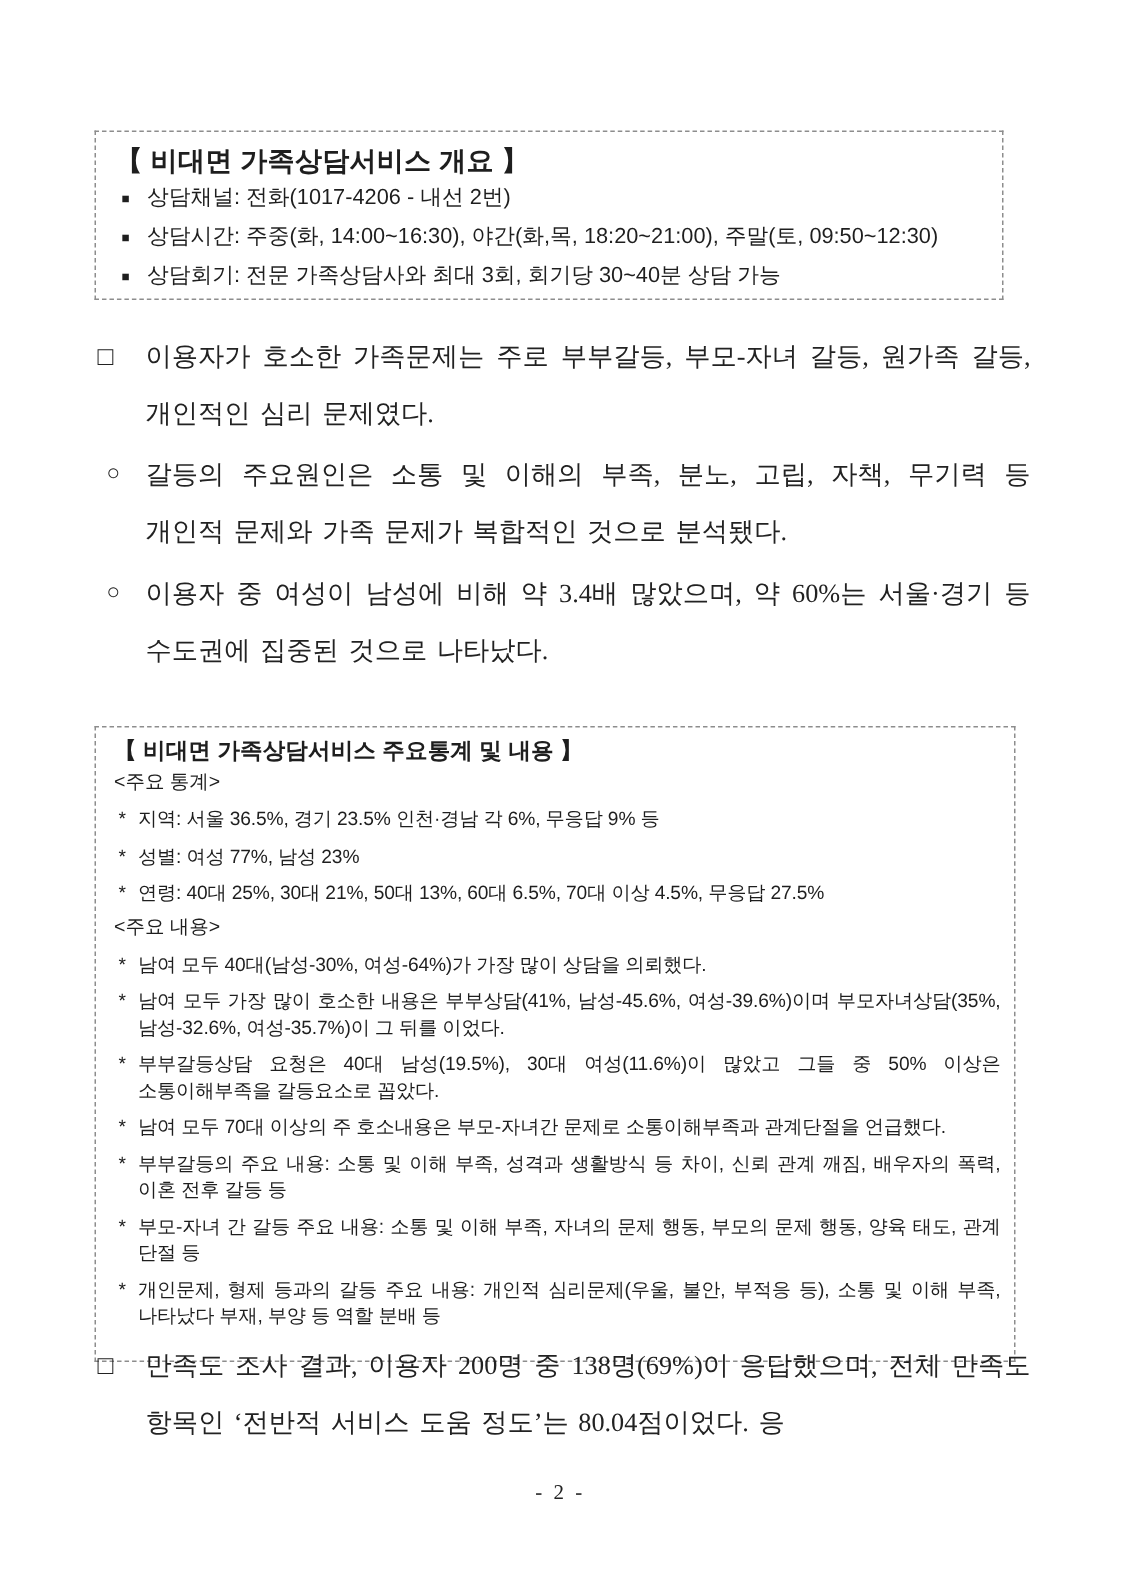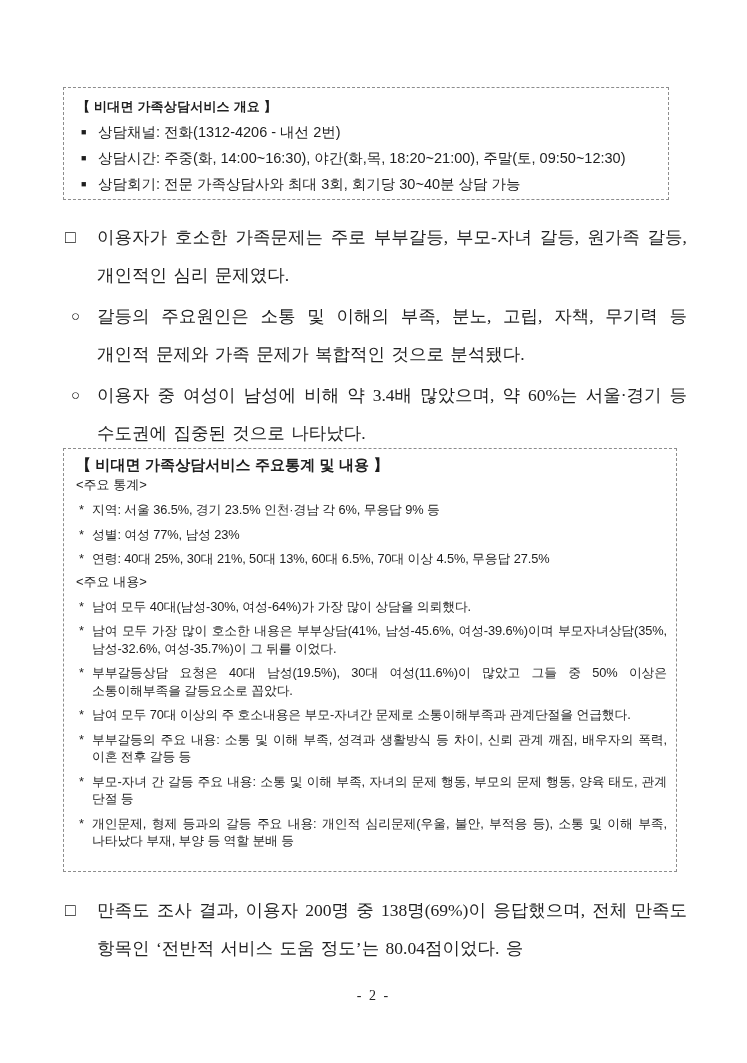--- a/index.html
+++ b/index.html
@@ -25,21 +25,21 @@
     background: #ffffff;
     font-family: "Liberation Sans", "DejaVu Sans", sans-serif;
   }
   .overview-box {
     top: 87px;
     width: 606px;
     height: 113px;
     padding: 7px 10px 6px 13px;
   }
   .overview-box .box-title {
-    font-size: 13px;
+    font-size: 18px;
     font-weight: bold;
     line-height: 24px;
     letter-spacing: 0.2px;
   }
   .ov-item {
     display: flex;
     font-size: 14.5px;
     line-height: 25px;
     margin-top: 1px;
     white-space: nowrap;
@@ -80,21 +80,21 @@
   }
   .para .ptext {
     flex: 1;
     text-align: justify;
     word-spacing: 2px;
     word-break: keep-all;
   }
 
   
   .stats-box {
-    top: 448px;
+    top: 484px;
     width: 614px;
     height: 424px;
     padding: 5px 9px 6px 12px;
   }
   .stats-box .box-title {
     font-size: 15px;
     font-weight: bold;
     line-height: 21px;
     letter-spacing: 0.1px;
   }
@@ -139,21 +139,21 @@
 </style>
 </head>
 <body>
 
 <div class="page">
 
   <div class="box overview-box">
     <div class="box-title">【 비대면 가족상담서비스 개요 】</div>
     <div class="ov-item">
       <span class="sq">■</span>
-      <span class="ov-text">상담채널: 전화(1312-4206  -  내선  2번)</span>
+      <span class="ov-text">상담채널: 전화(1017-4206  -  내선  2번)</span>
     </div>
     <div class="ov-item">
       <span class="sq">■</span>
       <span class="ov-text">상담시간: 주중(화, 14:00~16:30), 야간(화,목, 18:20~21:00), 주말(토, 09:50~12:30)</span>
     </div>
     <div class="ov-item">
       <span class="sq">■</span>
       <span class="ov-text">상담회기: 전문 가족상담사와 최대 3회, 회기당 30~40분 상담 가능</span>
     </div>
   </div>

